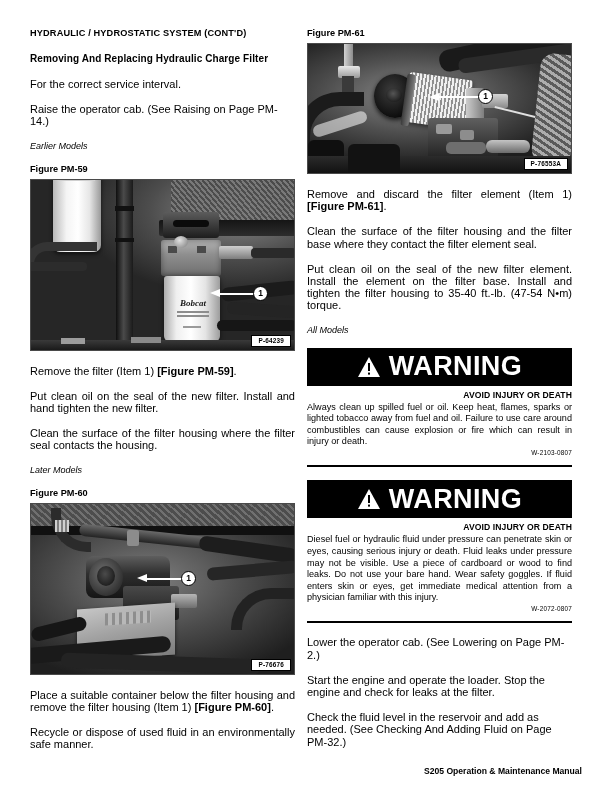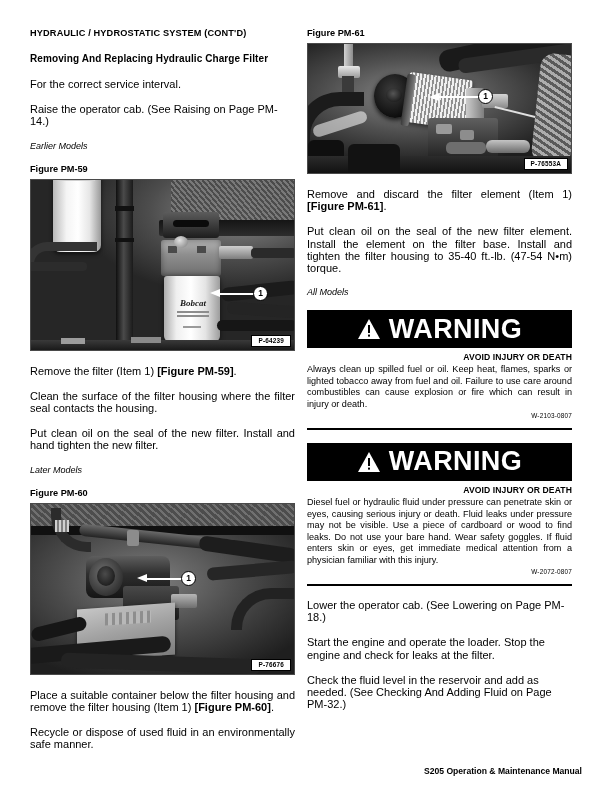--- a/index.html
+++ b/index.html
@@ -285,23 +285,23 @@
         <div class="callout" style="left:222px;top:106px;">1</div>
 
         <div class="photo-id">P-64239</div>
       </div>
     </div>
 
     <p class="body nj">
       <span>Remove the filter (Item 1) </span><b>[Figure PM-59]</b><span>.</span>
     </p>
 
+    <p class="body">Put clean oil on the seal of the new filter. Install and hand tighten the new filter.</p>
+
     <p class="body">Clean the surface of the filter housing where the filter seal contacts the housing.</p>
-
-    <p class="body">Put clean oil on the seal of the new filter. Install and hand tighten the new filter.</p>
 
     <div class="italic-head">Later Models</div>
 
     <div class="fig-label">Figure PM-60</div>
 
     <div class="figure" style="height:172px;">
       <div class="photo">
 
         <div class="pbase" style="background:
              radial-gradient(ellipse 70% 60% at 45% 45%, #7e7e7e 0%, #4c4c4c 50%, #1f1f1f 100%),
@@ -426,20 +426,21 @@
         <div class="callout" style="left:170px;top:45px;">1</div>
 
         <div class="photo-id">P-76553A</div>
       </div>
     </div>
 
     <p class="body">
       <span>Remove and discard the filter element (Item 1) </span><b>[Figure PM-61]</b><span>.</span>
     </p>
 
+    <p class="body">Clean the surface of the filter housing and the filter base where they contact the filter element seal.</p>
 
     <p class="body">Put clean oil on the seal of the new filter element. Install the element on the filter base. Install and tighten the filter housing to 35-40 ft.-lb. (47-54 N•m) torque.</p>
 
     <div class="italic-head">All Models</div>
 
     <div>
       <div class="warn-bar">
         <div class="warn-tri">
           <svg viewBox="0 0 24 22" width="24" height="22" aria-hidden="true">
             <polygon points="12,1 23,21 1,21" fill="#ffffff"></polygon>
@@ -465,21 +466,21 @@
           </svg>
         </div>
         <div class="warn-word">WARNING</div>
       </div>
       <div class="warn-head">AVOID INJURY OR DEATH</div>
       <div class="warn-body">Diesel fuel or hydraulic fluid under pressure can penetrate skin or eyes, causing serious injury or death. Fluid leaks under pressure may not be visible. Use a piece of cardboard or wood to find leaks. Do not use your bare hand. Wear safety goggles. If fluid enters skin or eyes, get immediate medical attention from a physician familiar with this injury.</div>
       <div class="warn-code">W-2072-0807</div>
       <div class="rule"></div>
     </div>
 
-    <p class="body nj">Lower the operator cab. (See Lowering on Page PM-18.)</p>
+    <p class="body nj">Lower the operator cab. (See Lowering on Page PM-2.)</p>
 
     <p class="body nj">Start the engine and operate the loader. Stop the engine and check for leaks at the filter.</p>
 
     <p class="body nj">Check the fluid level in the reservoir and add as needed. (See Checking And Adding Fluid on Page PM-32.)</p>
   </div>
 
   <div class="footer">
     <span class="pg">PM-36</span>
     <span class="mn">S205 Operation &amp; Maintenance Manual</span>
   </div>

